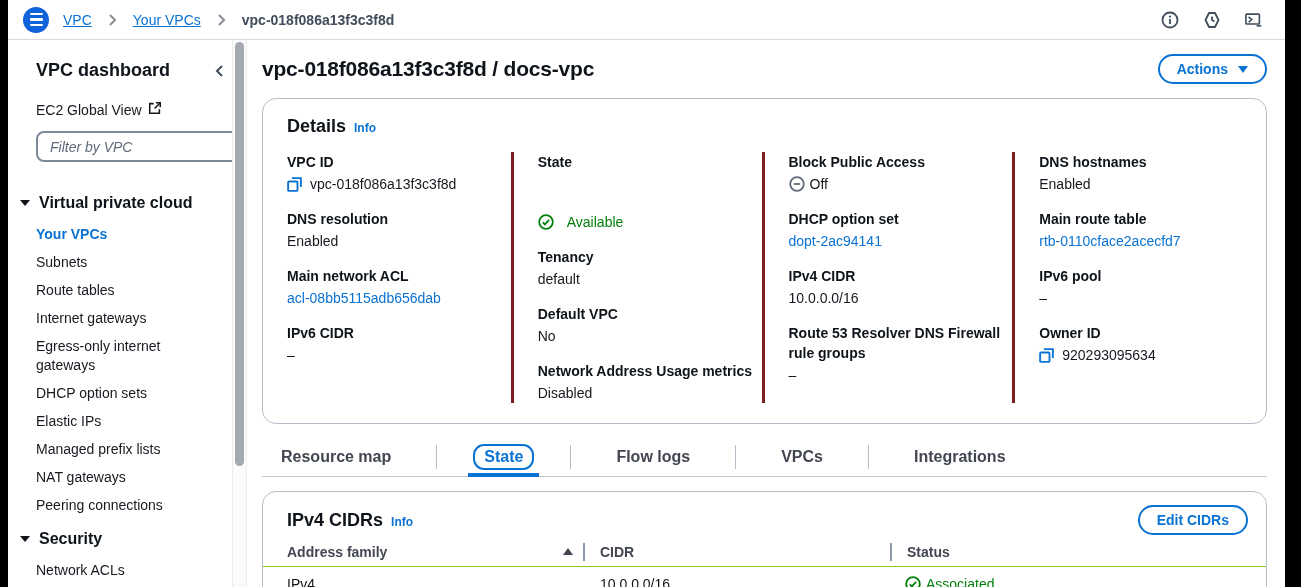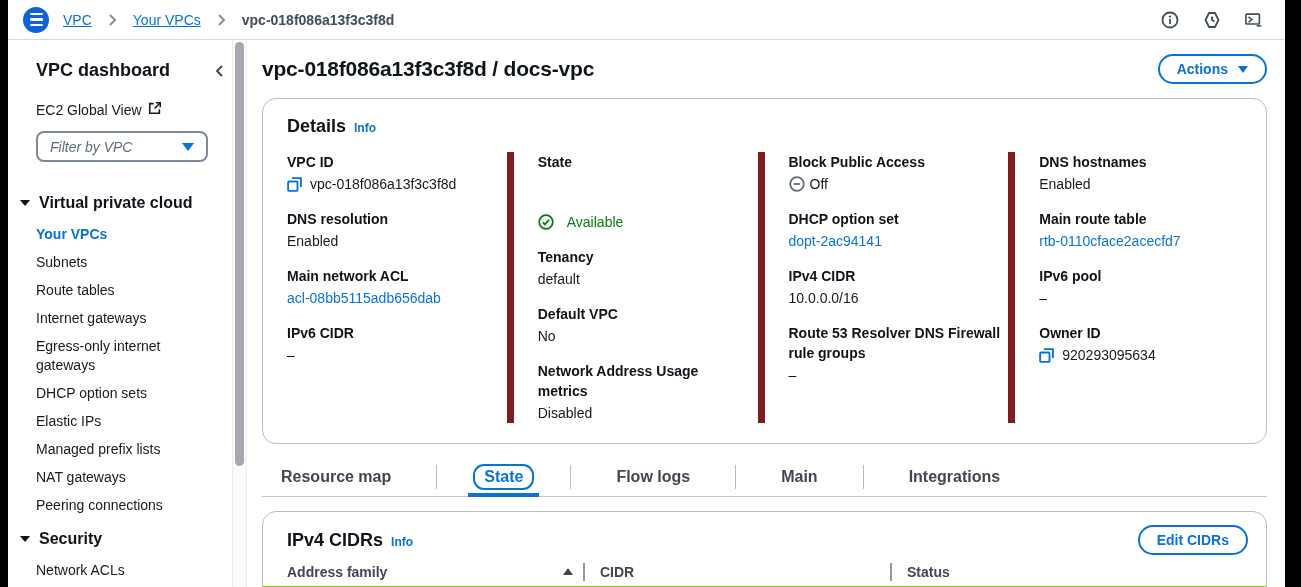--- a/index.html
+++ b/index.html
@@ -42,21 +42,21 @@
   .sidebar {
     width: 224px; flex: 0 0 224px;
     padding: 20px 6px 0 28px;
     font-size: 14px; overflow: hidden;
   }
   .side-title-row { display: flex; align-items: center; justify-content: space-between; margin-bottom: 20px; }
   .side-title { font-size: 18px; font-weight: 700; }
   .collapse-btn { color: #414d5c; cursor: pointer; display: flex; margin-right: 2px; }
   .global-view { display: flex; align-items: center; gap: 6px; color: #16191f; cursor: pointer; margin-bottom: 13px; }
   .filter-select {
-    width: 172px; height: 31px; border: 2px solid #7d8998; border-radius: 8px;
+    width: 225px; height: 31px; border: 2px solid #7d8998; border-radius: 8px;
     display: flex; align-items: center; justify-content: space-between;
     padding: 0 12px; cursor: pointer; background: #fff;
   }
   .filter-placeholder { font-style: italic; color: #5f6b7a; font-size: 14px; }
   .caret-down { width: 0; height: 0; border-left: 6px solid transparent; border-right: 6px solid transparent; border-top: 8px solid #0972d3; }
   .side-section { margin-top: 32px; }
   .side-section-header { display: flex; align-items: center; gap: 9px; font-size: 16px; font-weight: 700; margin-left: -16px; cursor: pointer; }
   .tri-down { width: 0; height: 0; border-left: 5px solid transparent; border-right: 5px solid transparent; border-top: 6px solid #0f141a; }
   .side-items { list-style: none; margin-top: 13px; }
   .side-items li { margin-bottom: 9px; line-height: 19px; color: #16191f; cursor: pointer; padding-right: 12px; }
@@ -84,21 +84,21 @@
   .card {
     border: 1px solid #b6bec9; border-radius: 14px; background: #fff;
     margin-top: 12px;
   }
   .card-head { display: flex; align-items: baseline; gap: 8px; padding: 17px 24px 0; }
   .card-title { font-size: 18px; font-weight: 700; }
   .info-link { font-size: 12px; font-weight: 700; color: #0972d3; cursor: pointer; }
   
   .details-grid { display: grid; grid-template-columns: repeat(4, 1fr); margin-top: 15px; padding-bottom: 20px; }
   .dcol { padding: 0 8px 0 24px; }
-  .dcol.bordered { border-right: 7px solid #7f1d1d; }
+  .dcol.bordered { border-right: 3px solid #7f1d1d; }
   .field { margin-bottom: 15px; }
   .field:last-child { margin-bottom: 0; }
   .field-label { font-weight: 700; font-size: 14px; line-height: 20px; margin-bottom: 2px; }
   .field-value { font-size: 14px; line-height: 20px; color: #16191f; display: flex; align-items: center; gap: 8px; }
   .field-value .link { color: #0972d3; cursor: pointer; }
   .field-value.green { color: #037f0c; gap: 13px; margin-top: 40px; }
   .status-icon { display: flex; flex: 0 0 auto; }
   .copy-icon { display: flex; cursor: pointer; }
   
   .tabs-row { display: flex; align-items: stretch; height: 39px; margin-top: 14px; border-bottom: 1px solid #c1c7d0; gap: 26px; }
@@ -393,21 +393,21 @@
           <div class="tab-divider"></div>
           <div class="tab active">
             <span class="tab-ring">State</span>
           </div>
           <div class="tab-divider"></div>
           <div class="tab">
             <span class="tab-ring">Flow logs</span>
           </div>
           <div class="tab-divider"></div>
           <div class="tab">
-            <span class="tab-ring">Main</span>
+            <span class="tab-ring">VPCs</span>
           </div>
           <div class="tab-divider"></div>
           <div class="tab">
             <span class="tab-ring">Integrations</span>
           </div>
         </div>
 
         <section class="card cidrs-card">
           <div class="cidrs-head">
             <div class="cidrs-title-grp">

